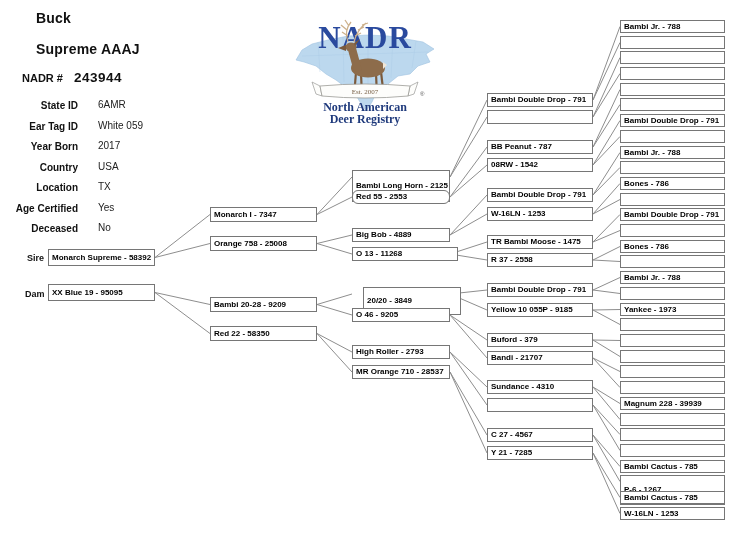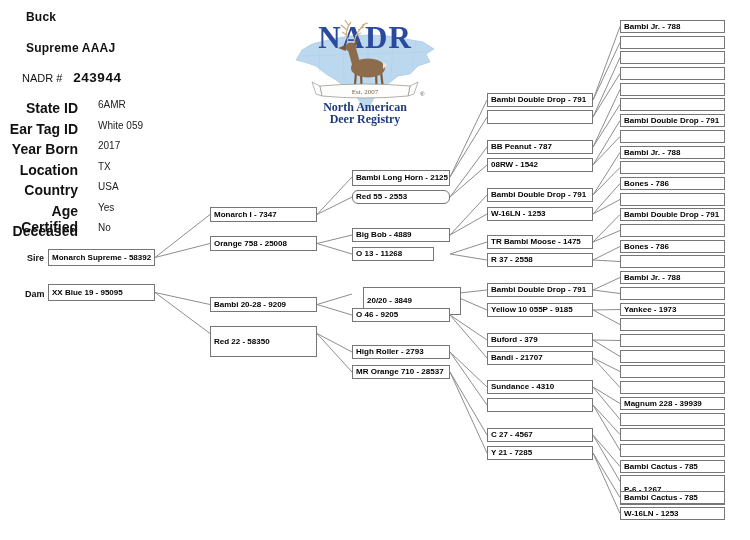--- a/index.html
+++ b/index.html
@@ -1,31 +1,31 @@
 <!DOCTYPE html>
 <html style="--box-border: #767676;"><head>
 <meta charset="utf-8">
 <style>
   * { margin:0; padding:0; box-sizing:border-box; }
   html,body { width:750px; height:540px; background:#ffffff; overflow:hidden;
               font-family:"Liberation Sans", sans-serif; }
   #app { position:relative; width:750px; height:540px; background:#fff; }
 
   
-  .title { position:absolute; left:26px; font-weight:bold; color:#111; font-size:12px; letter-spacing:.2px; }
+  .title { position:absolute; left:36px; font-weight:bold; color:#111; font-size:14px; letter-spacing:.2px; }
   #species-title { top:10px; }
   #animal-name  { top:41px; }
   #nadr-line { position:absolute; left:22px; top:68px; }
-  #nadr-label { font-weight:normal; font-size:11px; color:#111; }
+  #nadr-label { font-weight:bold; font-size:11px; color:#111; }
   #nadr-number { font-weight:bold; font-size:13.5px; color:#111; margin-left:11px; letter-spacing:.5px; }
 
   #fields { position:absolute; left:0; top:97px; width:200px; }
   .field-row { height:20.5px; position:relative; }
   .field-label { position:absolute; left:0; top:3px; width:78px; text-align:right;
-                 font-weight:bold; font-size:14px; color:#111; }
+                 font-weight:bold; font-size:10px; color:#111; }
   .field-value { position:absolute; left:98px; top:2px; font-size:10px; color:#222; }
 
   
   #logo { position:absolute; left:288px; top:12px; width:155px; height:118px; }
 
   
   #lines { position:absolute; left:0; top:0; width:750px; height:540px; z-index:1; }
   .pbox { position:absolute; z-index:2; background:#fff; border:1px solid var(--box-border,#767676);
           font-weight:bold; font-size:8px; color:#000; line-height:1;
           display:flex; align-items:center; padding-left:3px;
@@ -51,26 +51,26 @@
       </div>
       <div class="field-row">
         <span class="field-label">Ear Tag ID</span>
         <span class="field-value">White 059</span>
       </div>
       <div class="field-row">
         <span class="field-label">Year Born</span>
         <span class="field-value">2017</span>
       </div>
       <div class="field-row">
+        <span class="field-label">Country</span>
+        <span class="field-value">USA</span>
+      </div>
+      <div class="field-row">
         <span class="field-label">Location</span>
         <span class="field-value">TX</span>
-      </div>
-      <div class="field-row">
-        <span class="field-label">Country</span>
-        <span class="field-value">USA</span>
       </div>
       <div class="field-row">
         <span class="field-label">Age Certified</span>
         <span class="field-value">Yes</span>
       </div>
       <div class="field-row">
         <span class="field-label">Deceased</span>
         <span class="field-value">No</span>
       </div>
     </div>
@@ -174,25 +174,25 @@
       <line x1="593" y1="453" x2="620" y2="513.5" stroke="#8e8e8e" stroke-width="1"></line>
     </svg>
   <div id="sire-tag" class="parent-tag">Sire</div>
   <div id="dam-tag" class="parent-tag">Dam</div>
   <div id="tree">
       <div class="pbox" style="left: 48px; top: 249px; width: 107px; height: 17px;">Monarch Supreme - 58392</div>
       <div class="pbox" style="left: 48px; top: 284px; width: 107px; height: 17px;">XX Blue 19 - 95095</div>
       <div class="pbox" style="left: 210px; top: 207px; width: 107px; height: 15px;">Monarch I - 7347</div>
       <div class="pbox" style="left: 210px; top: 236px; width: 107px; height: 15px;">Orange 758 - 25008</div>
       <div class="pbox" style="left: 210px; top: 297px; width: 107px; height: 15px;">Bambi 20-28 - 9209</div>
-      <div class="pbox" style="left: 210px; top: 326px; width: 107px; height: 31px;">Red 22 - 58350</div>
-      <div class="pbox" style="left: 352px; top: 170px; width: 98px; height: 16px;">Bambi Long Horn - 2125</div>
+      <div class="pbox" style="left: 210px; top: 326px; width: 107px; height: 15px;">Red 22 - 58350</div>
+      <div class="pbox" style="left: 352px; top: 170px; width: 98px; height: 32px;">Bambi Long Horn - 2125</div>
       <div class="pbox" style="left: 352px; top: 190px; width: 98px; height: 14px; border-radius: 6px;">Red 55 - 2553</div>
       <div class="pbox" style="left: 352px; top: 228px; width: 98px; height: 14px;">Big Bob - 4889</div>
-      <div class="pbox" style="left: 352px; top: 247px; width: 82px; height: 14px;">O 13 - 11268</div>
+      <div class="pbox" style="left: 352px; top: 247px; width: 106px; height: 14px;">O 13 - 11268</div>
       <div class="pbox" style="left: 363px; top: 287px; width: 98px; height: 28px;">20/20 - 3849</div>
       <div class="pbox" style="left: 352px; top: 308px; width: 98px; height: 14px;">O 46 - 9205</div>
       <div class="pbox" style="left: 352px; top: 345px; width: 98px; height: 14px;">High Roller - 2793</div>
       <div class="pbox" style="left: 352px; top: 365px; width: 98px; height: 14px;">MR Orange 710 - 28537</div>
       <div class="pbox" style="left: 487px; top: 93px; width: 106px; height: 14px;">Bambi Double Drop - 791</div>
       <div class="pbox" style="left: 487px; top: 110px; width: 106px; height: 14px;"></div>
       <div class="pbox" style="left: 487px; top: 140px; width: 106px; height: 14px;">BB Peanut - 787</div>
       <div class="pbox" style="left: 487px; top: 158px; width: 106px; height: 14px;">08RW - 1542</div>
       <div class="pbox" style="left: 487px; top: 188px; width: 106px; height: 14px;">Bambi Double Drop - 791</div>
       <div class="pbox" style="left: 487px; top: 207px; width: 106px; height: 14px;">W-16LN - 1253</div>

